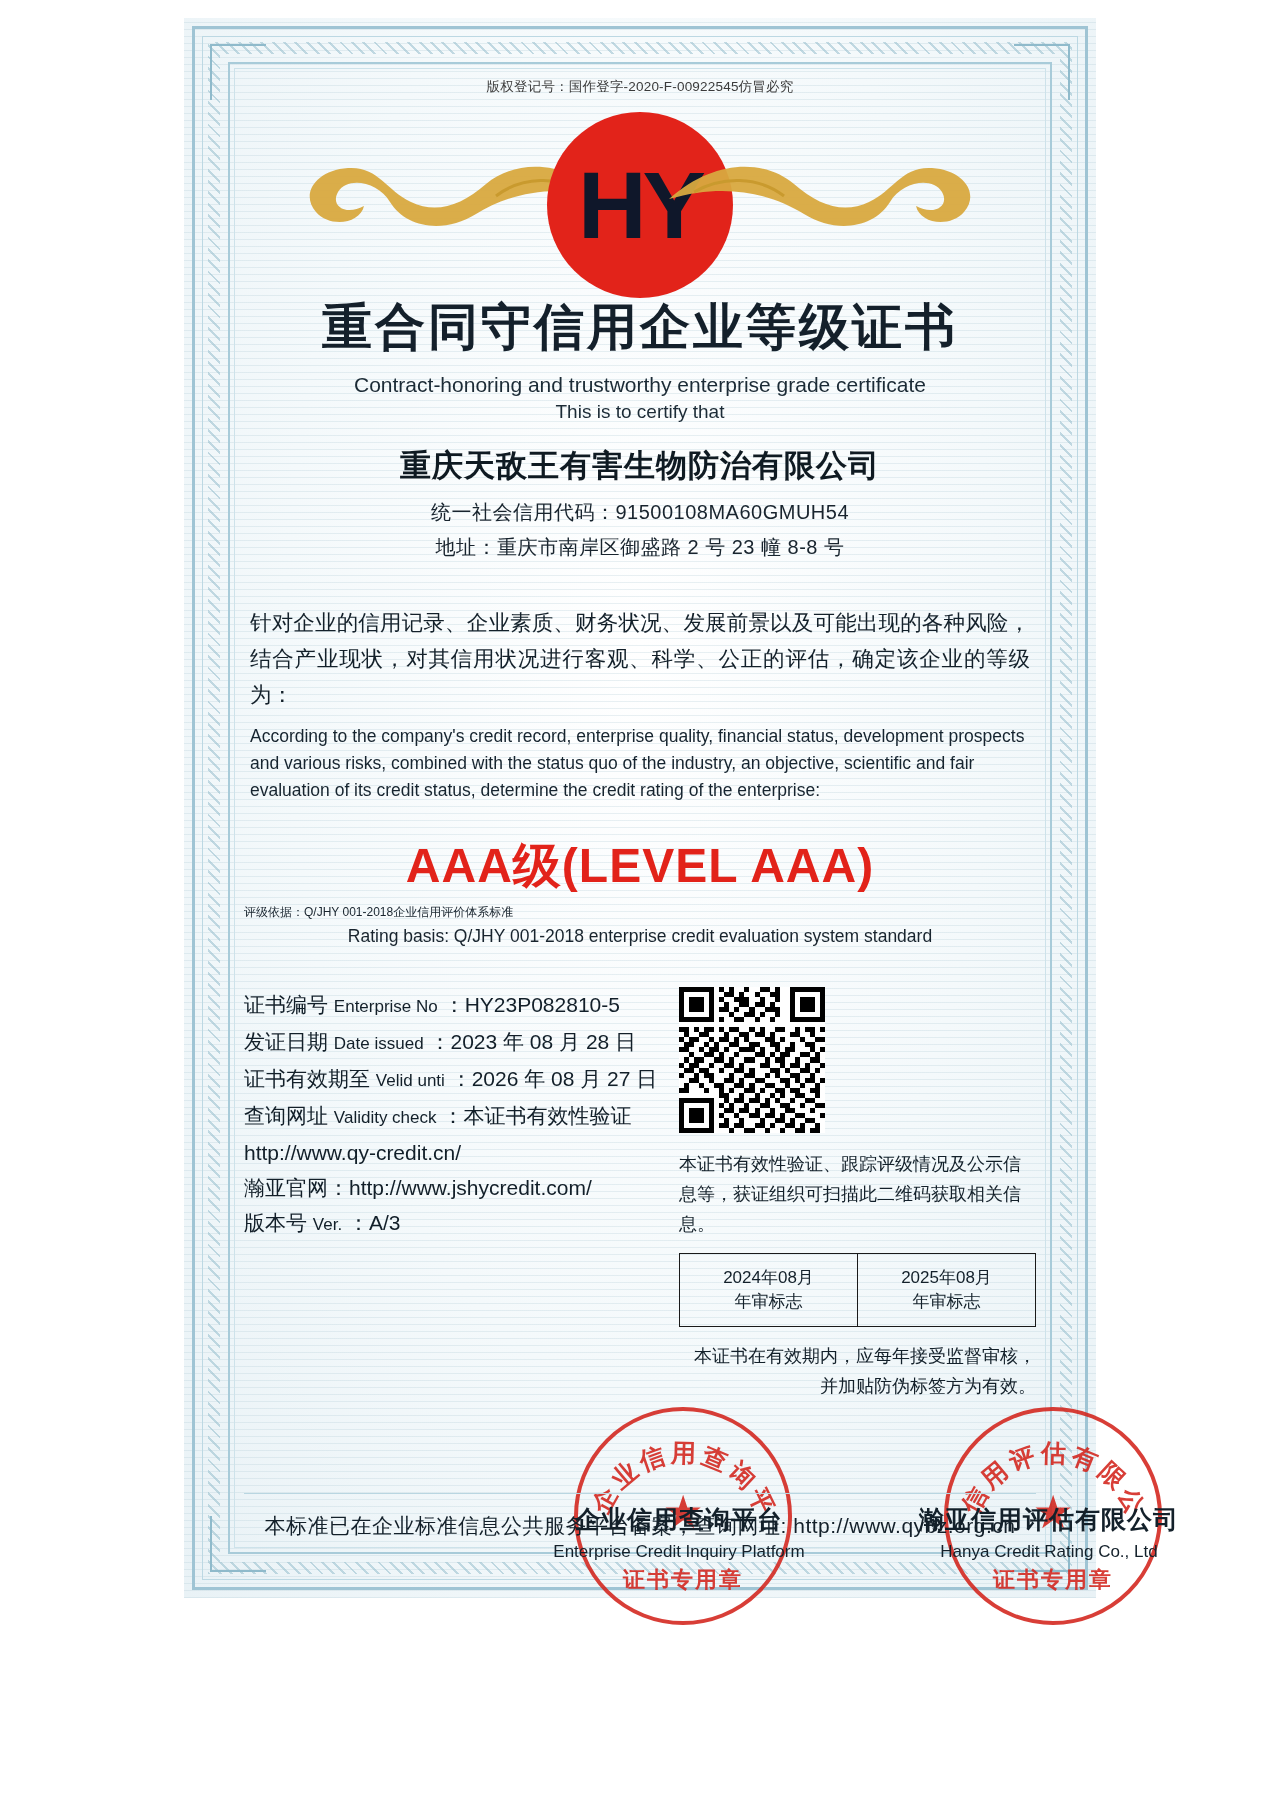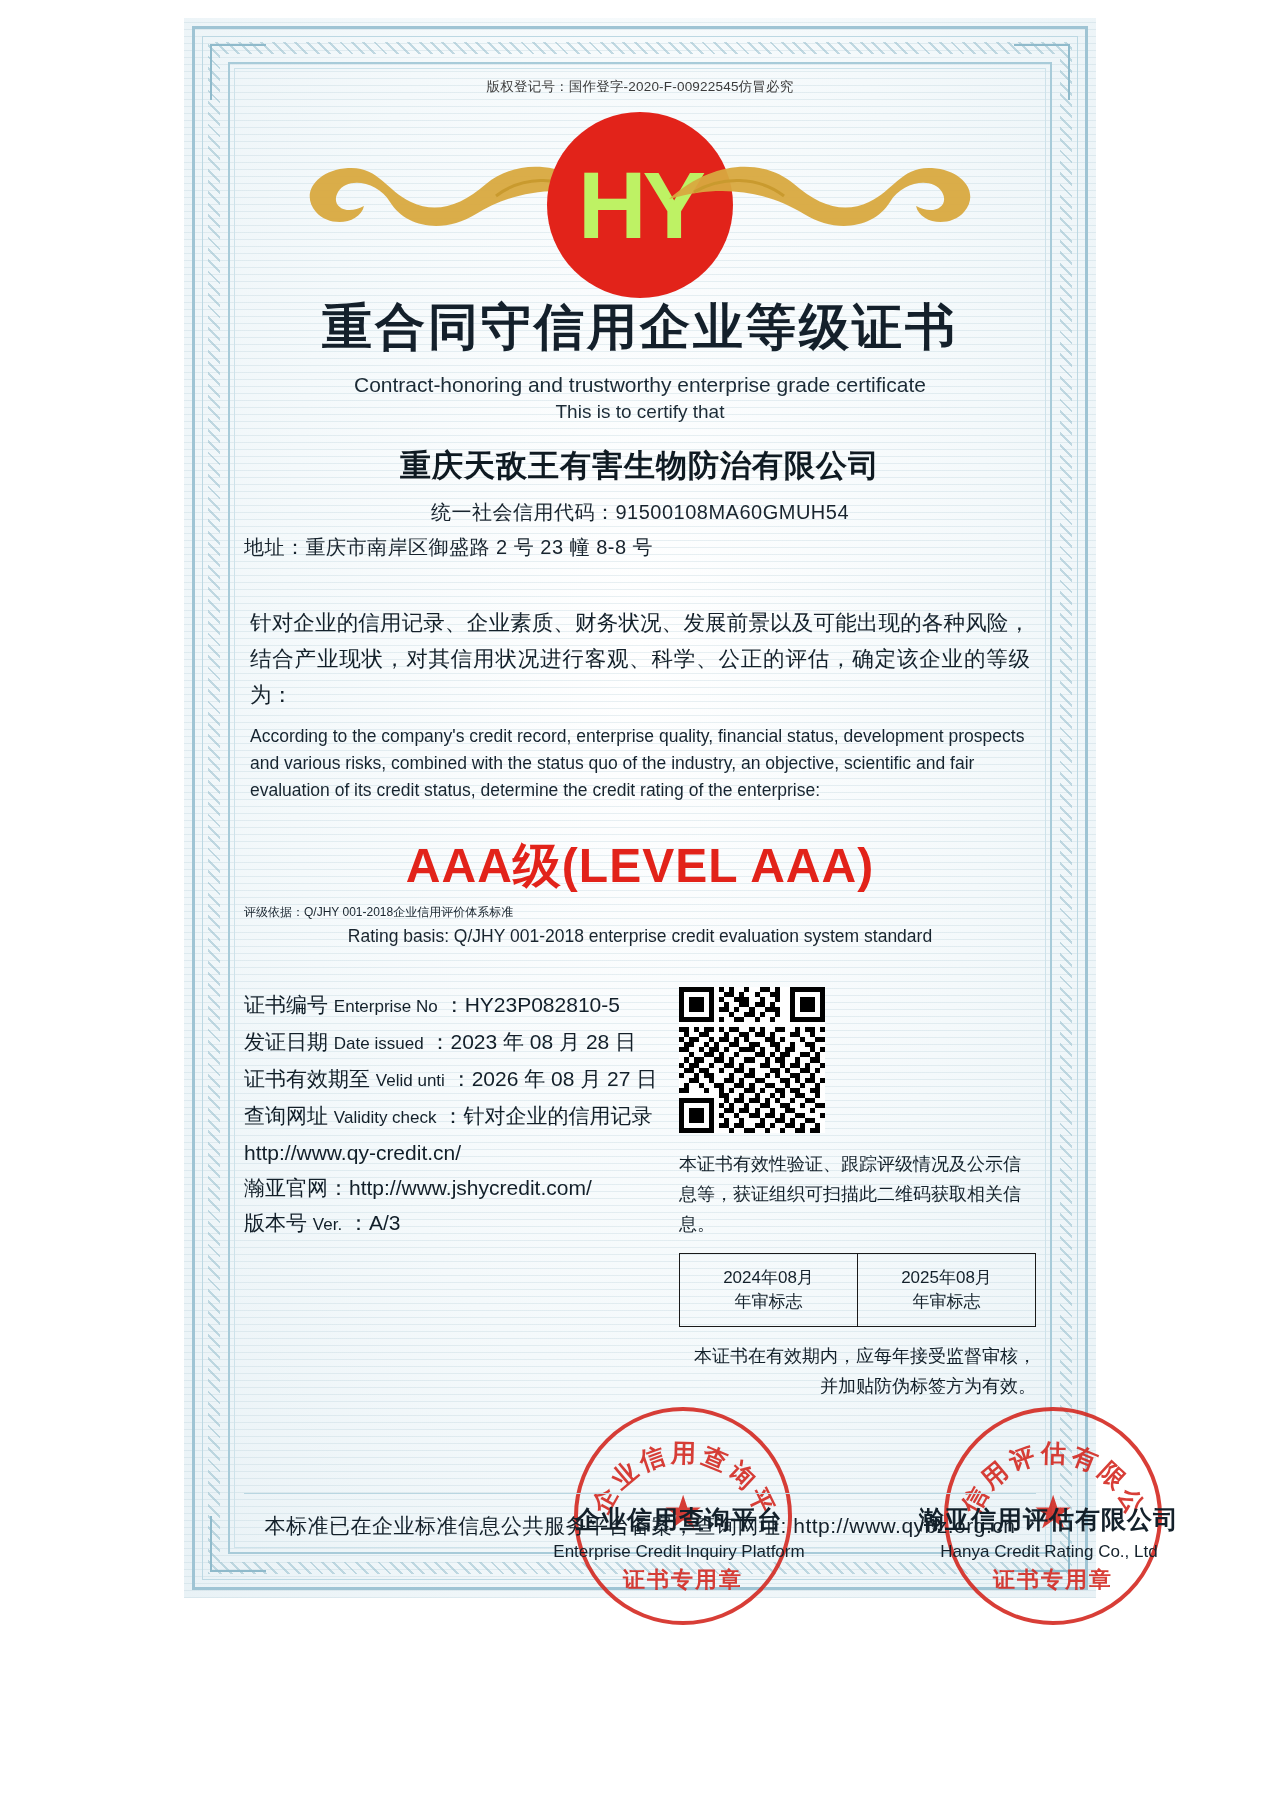--- a/index.html
+++ b/index.html
@@ -81,21 +81,21 @@
   }
   .flourish.left{left:42px;}
   .flourish.right{right:42px;}
   .seal-logo{
     position:absolute;left:50%;top:10px;transform:translateX(-50%);
     width:186px;height:186px;border-radius:50%;
     background:#e2231a;
     display:flex;align-items:center;justify-content:center;
   }
   .seal-logo .hy{
-    font-size:95px;font-weight:bold;color:#bef264;
+    font-size:95px;font-weight:bold;color:#0f172a;
     letter-spacing:-4px;
     font-family:"Liberation Sans",sans-serif;
     line-height:1;
     position:relative;
   }
   .seal-logo .hy::after{
     content:"";position:absolute;left:-6px;top:6px;right:-6px;bottom:6px;
     background:
       linear-gradient(22deg,rgba(226,35,26,.95) 0 6%,transparent 6.5% 100%),
       linear-gradient(-37deg,rgba(226,35,26,.95) 0 5%,transparent 5.5% 100%),
@@ -124,21 +124,21 @@
     text-align:center;font-size:19px;color:#1c2b36;margin-top:4px;
   }
   .company{
     text-align:center;font-size:31px;font-weight:bold;color:#0f1a22;
     margin-top:22px;letter-spacing:1px;
   }
   .reg-line{
     text-align:center;font-size:20px;color:#18242e;margin-top:12px;letter-spacing:.5px;
   }
   .addr-line{
-    text-align:left;font-size:20px;color:#18242e;margin-top:8px;letter-spacing:.5px;
+    text-align:center;font-size:20px;color:#18242e;margin-top:8px;letter-spacing:.5px;
   }
 
   .body-cn{
     margin:44px 6px 0 6px;
     font-size:21.5px;line-height:36px;color:#13202a;
     text-align:justify;
     text-indent:0;
   }
   .body-en{
     margin:10px 6px 0 6px;
@@ -292,21 +292,21 @@
           <span>：2023 年 08 月 28 日</span>
         </div>
         <div>
           <span>证书有效期至</span>
           <span class="lbl-en">Velid unti</span>
           <span>：2026 年 08 月 27 日</span>
         </div>
         <div>
           <span>查询网址</span>
           <span class="lbl-en">Validity check</span>
-          <span>：针对企业的信用记录</span>
+          <span>：本证书有效性验证</span>
         </div>
         <div>http://www.qy-credit.cn/</div>
         <div>瀚亚官网：http://www.jshycredit.com/</div>
         <div>
           <span>版本号</span>
           <span class="lbl-en">Ver.</span>
           <span>：A/3</span>
         </div>
       </div>
 

